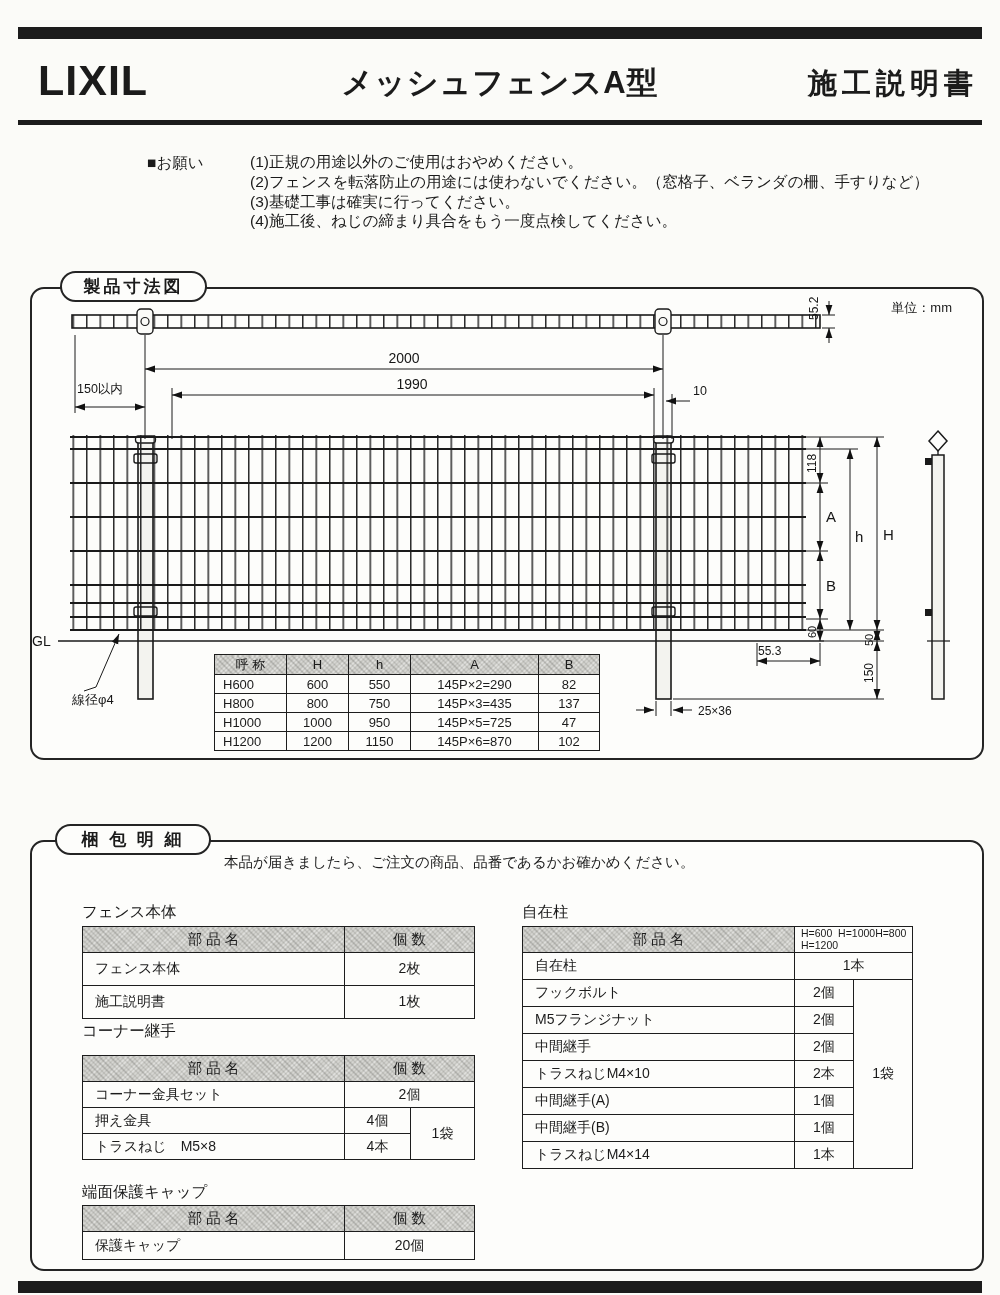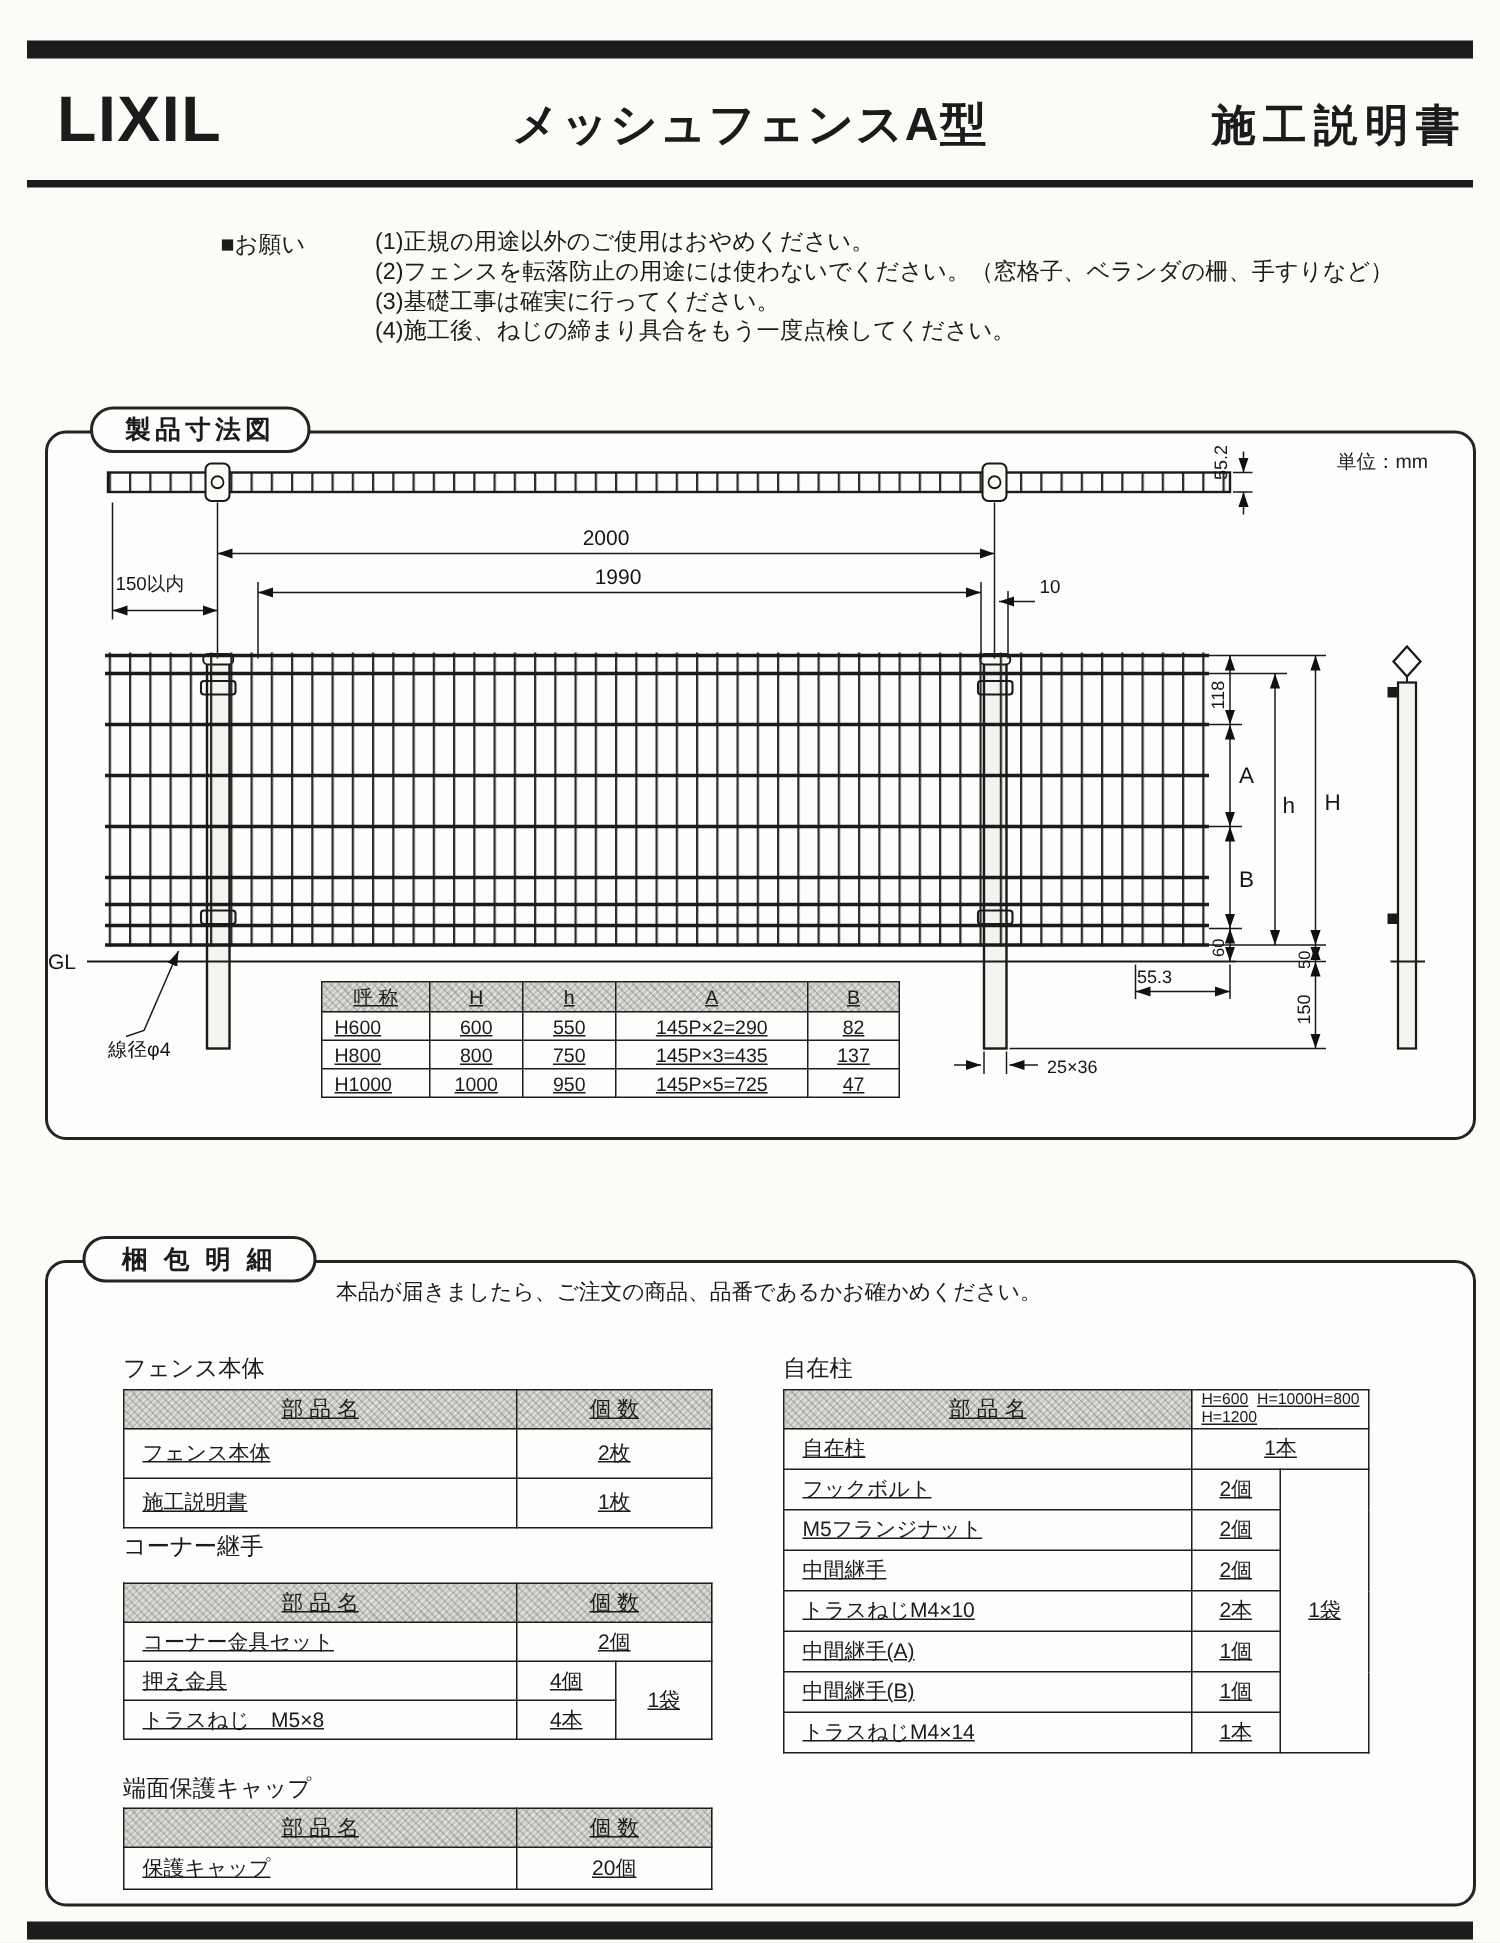--- a/index.html
+++ b/index.html
@@ -28,21 +28,21 @@
   .pill.pack { left:55px; top:824px; width:156px; }
 
   .unit-label { position:absolute; right:30px; top:10px; font-size:13px; }
 
   .diagram { position:absolute; left:0; top:0; width:950px; height:469px; }
   .diagram text { fill:#161616; font-family:"Liberation Sans","DejaVu Sans",sans-serif; }
   .diagram line, .diagram polyline { stroke:#1a1a1a; }
   .diagram .dim line { stroke-width:1; }
   .diagram .ext { stroke-width:0.9; }
 
-  table { border-collapse:collapse; background:#fdfdfb;text-decoration:underline; }
+  table { border-collapse:collapse; background:#fdfdfb; }
   .th-speckle {
     background-color:#c7c7c2;
     background-image:
       repeating-linear-gradient(45deg, rgba(35,35,35,.22) 0 1px, transparent 1px 4px),
       repeating-linear-gradient(-45deg, rgba(255,255,255,.55) 0 1px, transparent 1px 3px);
   }
 
   .dims-table { position:absolute; left:182px; top:365px; }
   .dims-table th, .dims-table td { border:1.3px solid #1d1d1d; font-size:13px; text-align:center; font-weight:400; height:19px; }
   .dims-table th { height:20px; }
@@ -243,20 +243,27 @@
         <td>145P×3=435</td>
         <td>137</td>
       </tr>
       <tr>
         <td class="name">H1000</td>
         <td>1000</td>
         <td>950</td>
         <td>145P×5=725</td>
         <td>47</td>
       </tr>
+      <tr>
+        <td class="name">H1200</td>
+        <td>1200</td>
+        <td>1150</td>
+        <td>145P×6=870</td>
+        <td>102</td>
+      </tr>
     </tbody>
       </table>
   </div>
 
   <div class="pill pack">梱 包 明 細</div>
 
   <div class="box pack-box">
     <div class="intro">
       <div>本品が届きましたら、ご注文の商品、品番であるかお確かめください。</div>
     </div>

